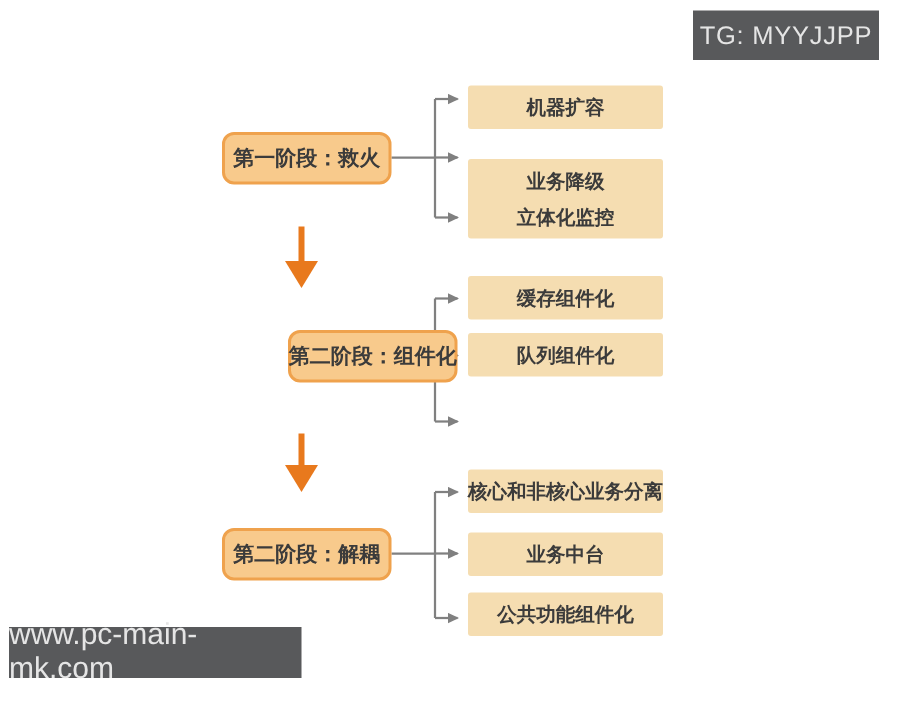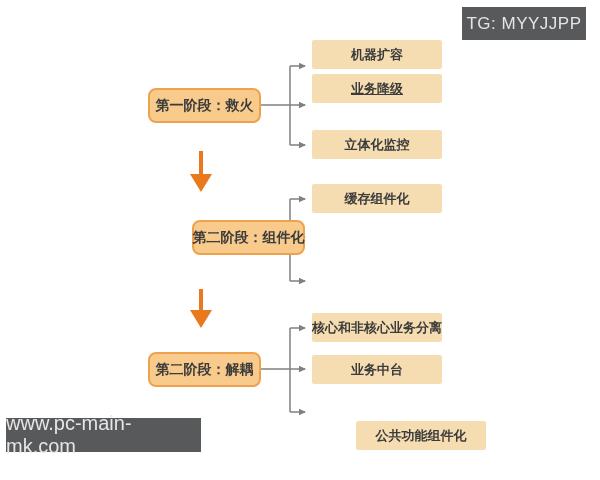--- a/index.html
+++ b/index.html
@@ -56,29 +56,29 @@
     background: var(--item-fill, #F5DDB1);
     border-radius: 2px;
     display: flex;
     align-items: center;
     justify-content: center;
     font-size: 13px;
     font-weight: bold;
     color: var(--text, #3B3B3B);
     white-space: nowrap;
   }
-  .i-1-0 { top: 40px; font-family: Liberation Serif, serif; }
-  .i-1-1 { top: 74px; text-decoration: underline; }
+  .i-1-0 { top: 57px; font-family: Liberation Serif, serif; }
+  .i-1-1 { top: 106px; }
   .i-1-2 { top: 130px; }
   .i-2-0 { top: 184px; }
   .i-2-1 { top: 222px; }
   .i-2-2 { top: 266px; }
   .i-3-0 { top: 313px; }
   .i-3-1 { top: 355px; }
-  .i-3-2 { top: 421px; margin-left: 44px; }
+  .i-3-2 { top: 395px; }
 
   .banner {
     position: absolute;
     background: var(--banner-bg, #58595B);
     color: #e5e5e5;
     display: flex;
     align-items: center;
     justify-content: center;
     font-family: "Liberation Sans", "DejaVu Sans", sans-serif;
   }
@@ -133,20 +133,21 @@
 
   <div class="stage-box stage-1">第一阶段：救火</div>
   <div class="stage-box stage-2">第二阶段：组件化</div>
   <div class="stage-box stage-3">第二阶段：解耦</div>
 
   <div class="item-box i-1-0">机器扩容</div>
   <div class="item-box i-1-1">业务降级</div>
   <div class="item-box i-2-0">缓存组件化</div>
 
   <div class="item-box i-1-2">立体化监控</div>
+  <div class="item-box i-2-1">队列组件化</div>
 
   <div class="item-box i-3-0">核心和非核心业务分离</div>
   <div class="item-box i-3-1">业务中台</div>
   <div class="item-box i-3-2">公共功能组件化</div>
 
   <div class="banner banner-tg">TG: MYYJJPP</div>
   <div class="banner banner-url">www.pc-main-mk.com</div>
 
 </div>
 

